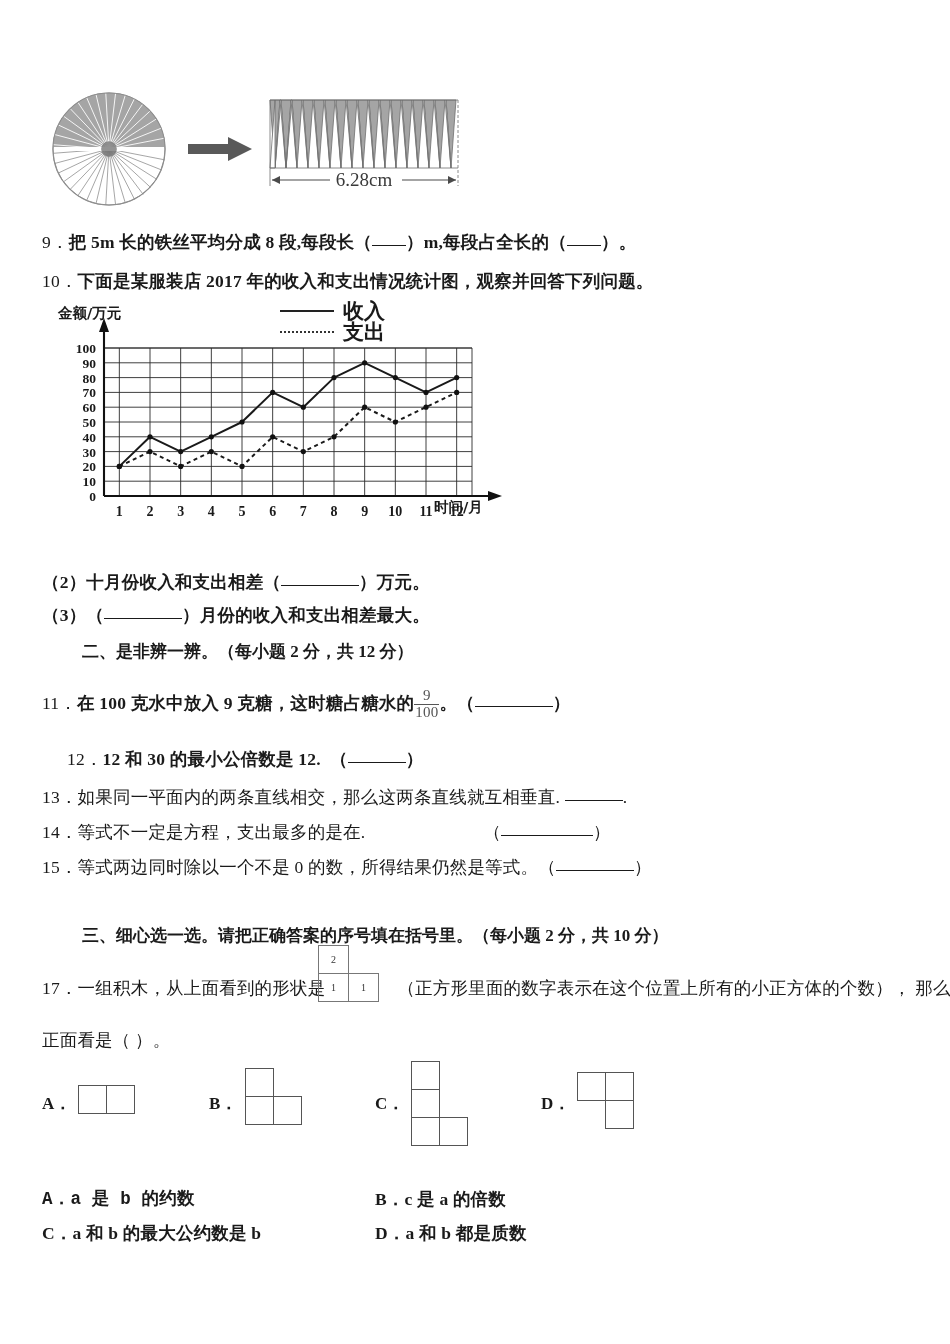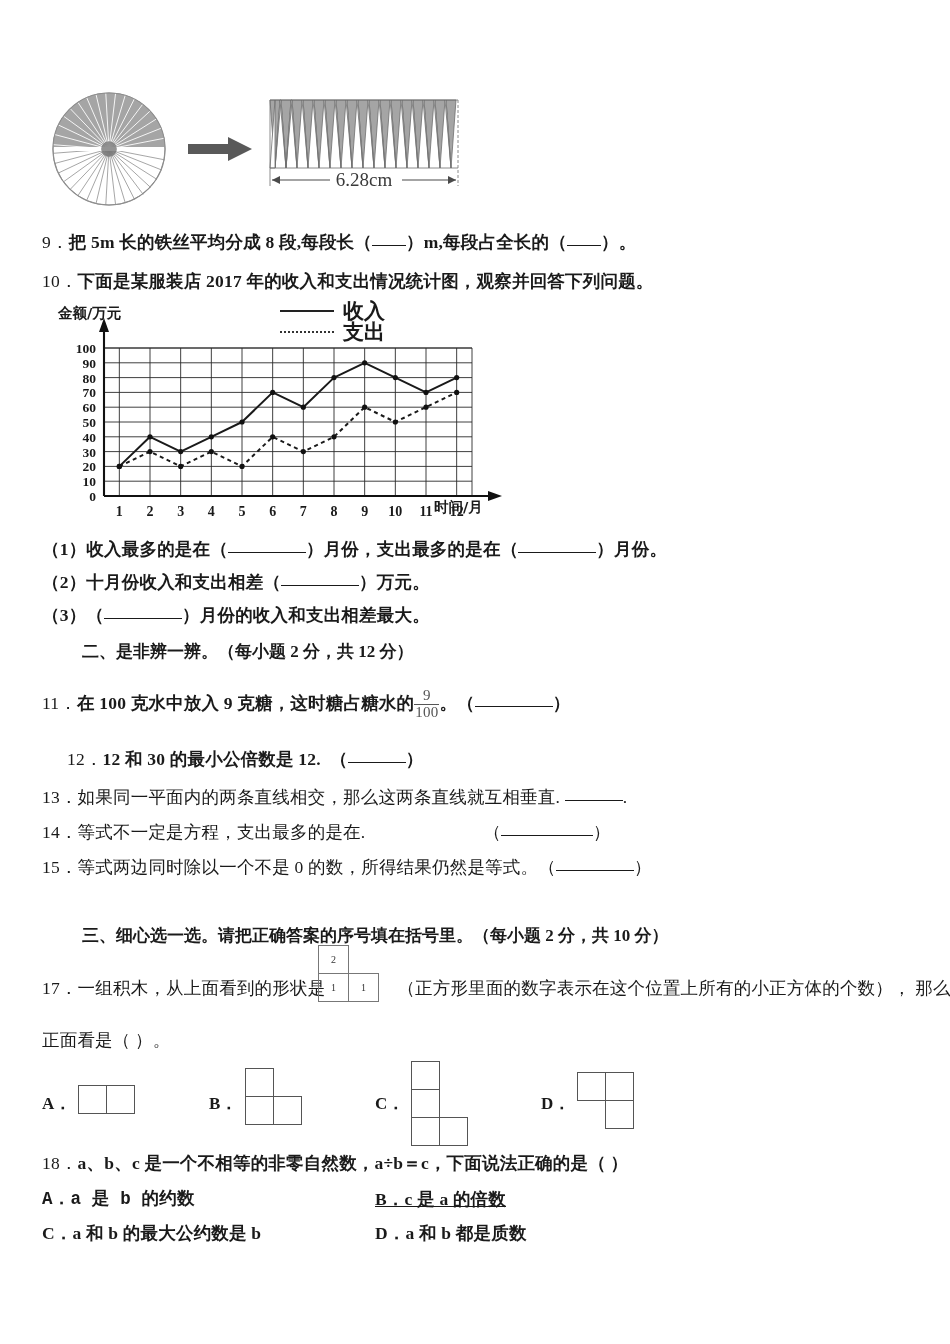--- a/index.html
+++ b/index.html
@@ -331,23 +331,20 @@
         <circle cx="220.66666666666669" cy="136.8" r="2.6" fill="#111"></circle>
         <circle cx="251.33333333333334" cy="151.6" r="2.6" fill="#111"></circle>
         <circle cx="282" cy="136.8" r="2.6" fill="#111"></circle>
         <circle cx="312.6666666666667" cy="107.2" r="2.6" fill="#111"></circle>
         <circle cx="343.33333333333337" cy="122" r="2.6" fill="#111"></circle>
         <circle cx="374" cy="107.2" r="2.6" fill="#111"></circle>
         <circle cx="404.6666666666667" cy="92.4" r="2.6" fill="#111"></circle>
       </svg>
   </div>
 
-  <div class="qline" style="left:42px; top:538px;">
-    <span class="bold">（1）收入最多的是在（</span><span class="blank-l"></span><span class="bold">）月份，支出最多的是在（</span><span class="blank-l"></span><span class="bold">）月份。</span>
-  </div>
   <div class="qline" style="left:42px; top:571px;">
     <span class="bold">（2）十月份收入和支出相差（</span><span class="blank-l"></span><span class="bold">）万元。</span>
   </div>
   <div class="qline" style="left:42px; top:604px;">
     <span class="bold">（3）（</span><span class="blank-l"></span><span class="bold">）月份的收入和支出相差最大。</span>
   </div>
 
   <div class="section-head" style="left:38px; top:640px;">二、是非辨一辨。（每小题 2 分，共 12 分）</div>
 
   <div class="qline" style="left:42px; top:688px;">
@@ -406,21 +403,18 @@
     <span class="sq" style="left:28px;top:56px;"></span>
   </div>
 
   <div class="opt-block" style="left:541px; top:1092px;">D．</div>
   <div style="position:absolute;left:577px;top:1072px;width:70px;height:62px;">
     <span class="sq" style="left:0px; top:0px;"></span>
     <span class="sq" style="left:28px;top:0px;"></span>
     <span class="sq" style="left:28px;top:28px;"></span>
   </div>
 
-  <div class="qline" style="left:42px; top:1152px;">
-    <span class="num">18．</span><span class="bold">a、b、c 是一个不相等的非零自然数，a÷b＝c，下面说法正确的是（   ）</span>
-  </div>
   <div class="qline bold" style="left:42px;  top:1188px;font-family:Liberation Mono, monospace;">A．a 是 b 的约数</div>
-  <div class="qline bold" style="left:375px; top:1188px;text-decoration:underline;">B．c 是 a 的倍数</div>
+  <div class="qline bold" style="left:375px; top:1188px;">B．c 是 a 的倍数</div>
   <div class="qline bold" style="left:42px;  top:1222px;">C．a 和 b 的最大公约数是 b</div>
   <div class="qline bold" style="left:375px; top:1222px;">D．a 和 b 都是质数</div>
 
 </div>
 
 </body></html>

